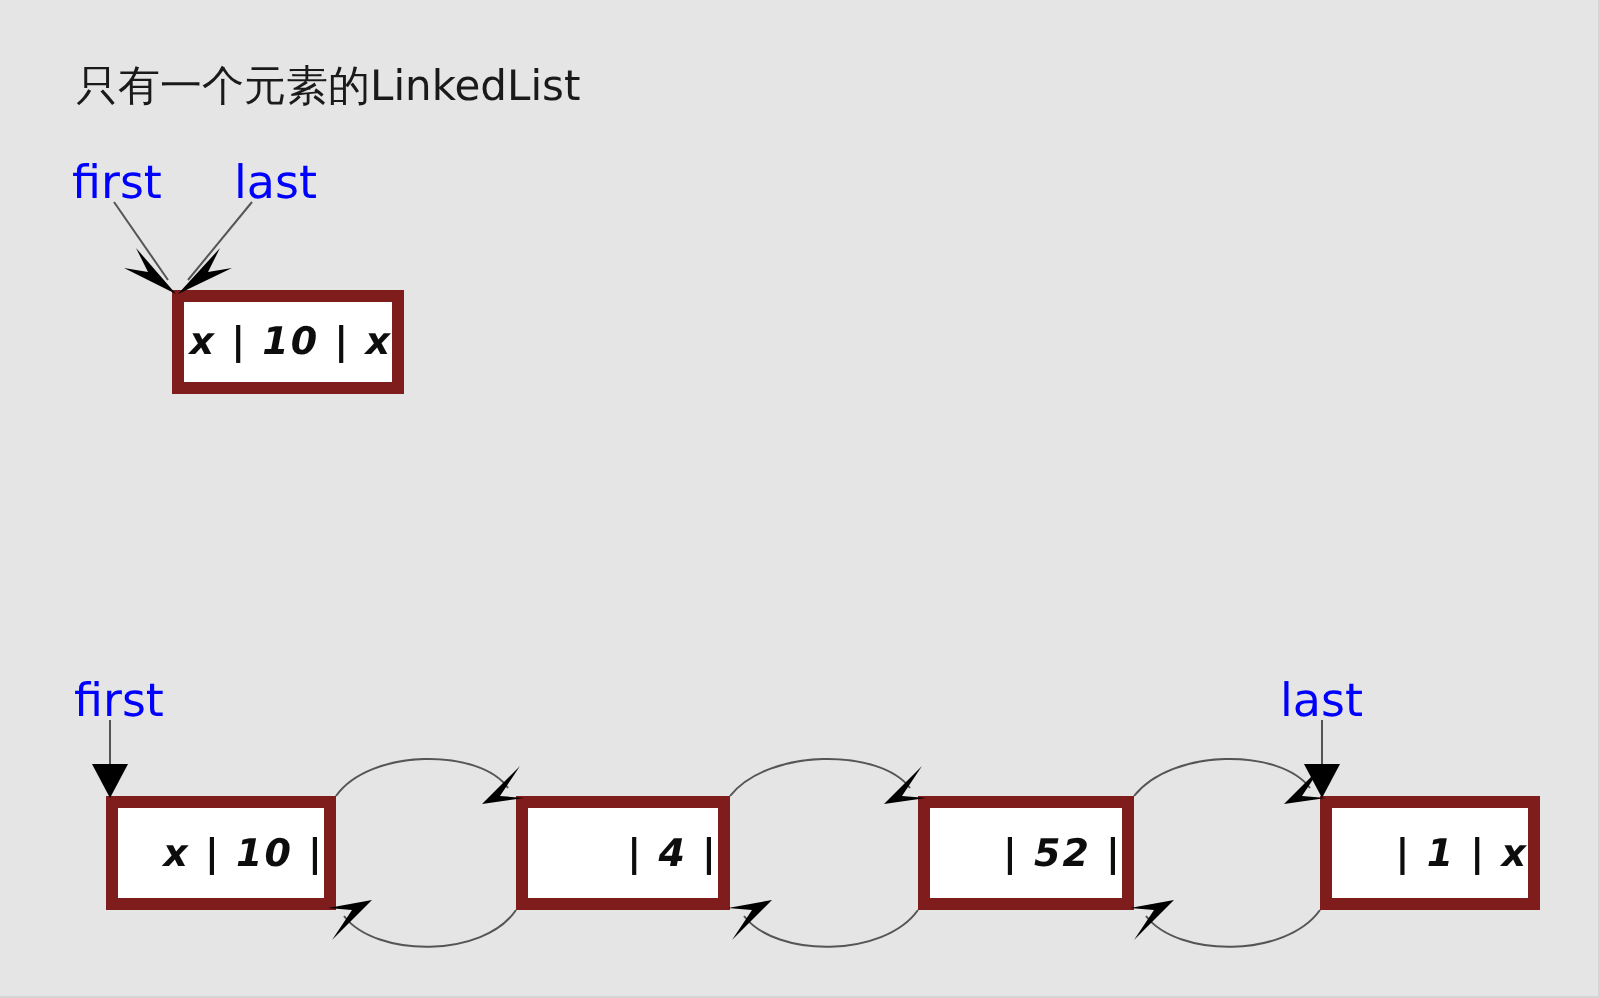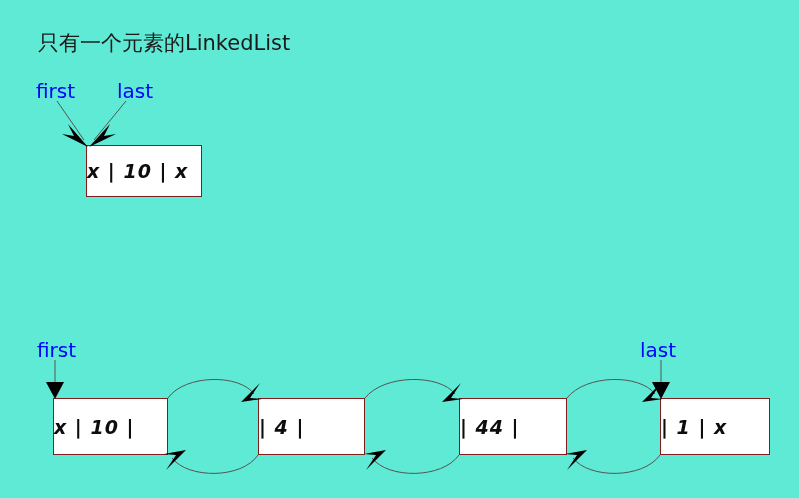--- a/index.html
+++ b/index.html
@@ -4,58 +4,58 @@
 <style>
   html, body {
     margin: 0;
     padding: 0;
     background: #ffffff;
   }
   #canvas {
     position: relative;
     width: 800px;
     height: 499px;
-    background: #5eead4;
+    background: #e5e5e5;
     border-right: 1px solid #d5d5d5;
     border-bottom: 1px solid #d5d5d5;
     box-sizing: border-box;
     overflow: hidden;
     font-family: "DejaVu Sans", sans-serif;
   }
   .section-title {
     position: absolute;
     font-family: "DejaVu Sans", sans-serif;
     font-size: 21px;
     color: #1a1a1a;
     white-space: nowrap;
     letter-spacing: 0px;
   }
   #title-single { left: 38px; top: 29px; }
   #title-four   { left: 38px; top: 279px; }
 
   .ptr-label {
     position: absolute;
     font-family: "DejaVu Sans", sans-serif;
-    font-size: 20px;
+    font-size: 23px;
     color: #0000ff;
     white-space: nowrap;
   }
   #label-first-1 { left: 36px; top: 79px; }
   #label-last-1  { left: 117px; top: 79px; }
   #label-first-2 { left: 37px; top: 338px; }
   #label-last-2  { left: 640px; top: 338px; }
 
   .node-box {
     position: absolute;
-    border: 1px solid #7f1d1d;
+    border: 6px solid #7f1d1d;
     background: #ffffff;
     box-sizing: border-box;
     display: flex;
     align-items: center;
-    justify-content: flex-start;
+    justify-content: flex-end;
   }
   .node-text {
     font-family: "DejaVu Sans", sans-serif;
     font-weight: bold;
     font-style: italic;
     font-size: 19px;
     color: #0d0d0d;
     white-space: pre;
     letter-spacing: 1px;
   }
@@ -94,21 +94,21 @@
 
   <div class="node-box" id="node-s2-0" style="left:53px; top:398px; width:115px; height:57px;">
     <span class="node-text">x | 10 |</span>
   </div>
 
   <div class="node-box" id="node-s2-1" style="left:258px; top:398px; width:107px; height:57px;">
     <span class="node-text">| 4 |</span>
   </div>
 
   <div class="node-box" id="node-s2-2" style="left:459px; top:398px; width:108px; height:57px;">
-    <span class="node-text">| 44 |</span>
+    <span class="node-text">| 52 |</span>
   </div>
 
   <div class="node-box" id="node-s2-3" style="left:660px; top:398px; width:110px; height:57px;">
     <span class="node-text">| 1 | x</span>
   </div>
 
   <svg class="overlay" viewBox="0 0 800 499">
 
     <g>
       <line class="thin-line" x1="57" y1="101" x2="84" y2="140"></line>

